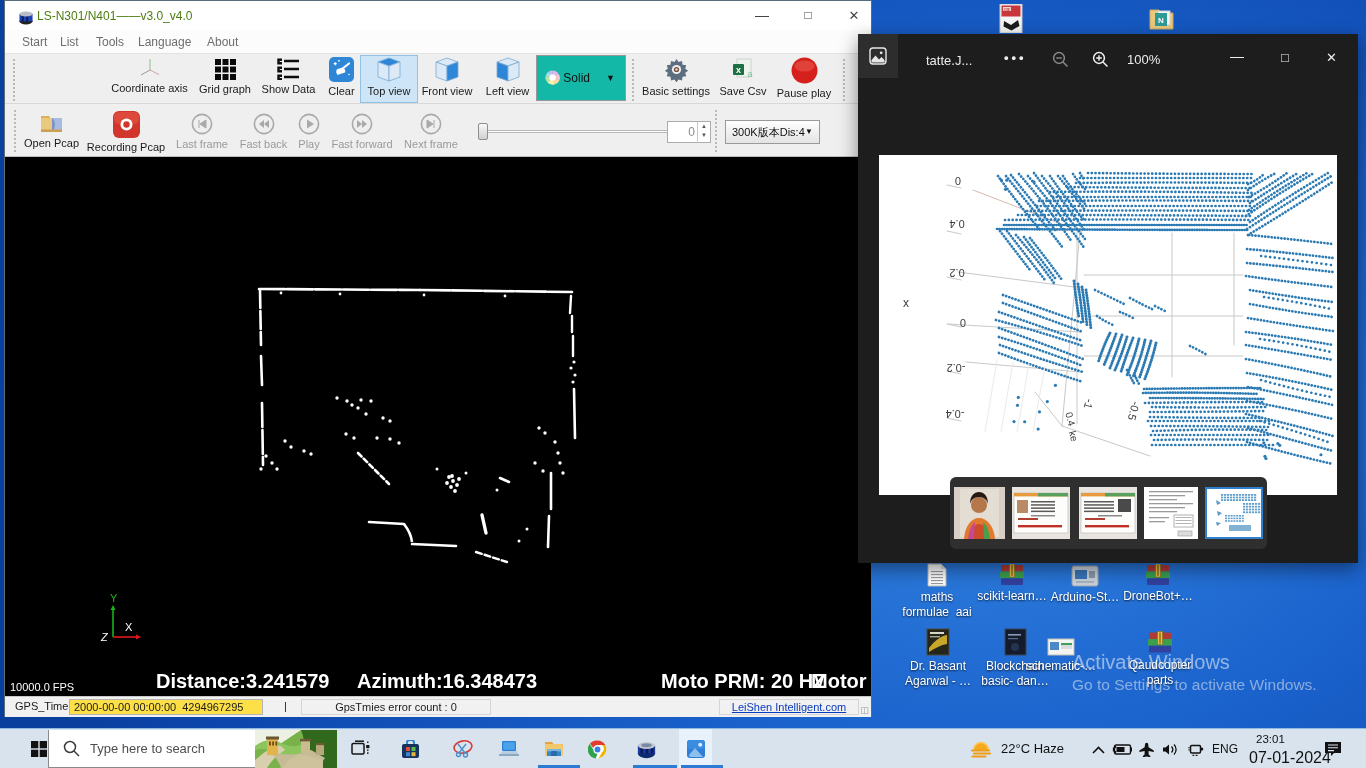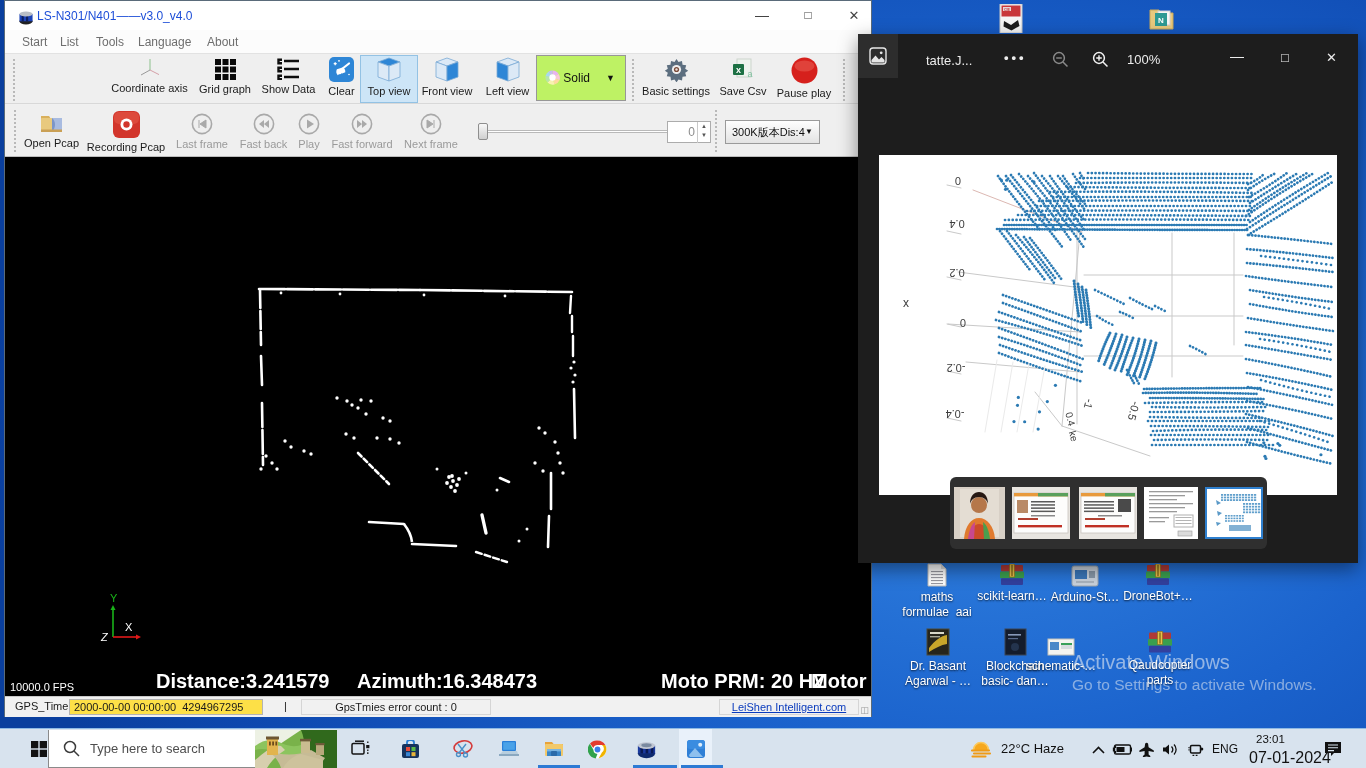--- a/index.html
+++ b/index.html
@@ -1,21 +1,21 @@
 <!DOCTYPE html>
 <html><head><meta charset="utf-8"><title>d</title><style>
 *{margin:0;padding:0;box-sizing:border-box}
 html,body{width:1366px;height:768px;overflow:hidden}
 body{font-family:"Liberation Sans",sans-serif;position:relative;
 background:radial-gradient(ellipse 1000px 700px at 980px 430px,#3486e3 0%,#1b63cd 45%,#0d47ae 85%,#0a3f9e 100%);}
 .abs{position:absolute}
 
 #lw{left:4px;top:0;width:868px;height:717px;background:#f0f0f0;border:1px solid #5a6b7a}
 #lw-title{left:0;top:0;width:100%;height:29px;background:#fff}
-#lw-title .ttl{position:absolute;left:32px;top:8px;font-size:12px;color:#1d4ed8}
+#lw-title .ttl{position:absolute;left:32px;top:8px;font-size:12px;color:#4d7c0f}
 .wbtn{position:absolute;top:0;width:34px;height:29px;color:#444;text-align:center;line-height:29px;font-size:13px}
 #lw-menu{left:0;top:29px;width:100%;height:23px;background:#fcfcfc}
 #lw-menu span{position:absolute;top:5px;font-size:12px;color:#6e6e6e}
 .tb{left:0;width:100%;background:#efefef}
 #tb1{top:52px;height:51px;border-top:1px solid #e2e2e2;border-bottom:1px solid #d8d8d8}
 #tb2{top:104px;height:52px;border-bottom:1px solid #bcbcbc}
 .ti{position:absolute;text-align:center;font-size:11px;color:#1b1b1b}
 .ti .ic{display:block;margin:0 auto 3px}
 .ti.dis{color:#9a9a9a}
 .vsep{position:absolute;width:2px;background-image:radial-gradient(circle,#b9b9b9 35%,transparent 40%);background-size:2px 4px}
@@ -175,21 +175,21 @@
       <div class="ti" style="left:400px;top:3px;width:84px"><svg class="ic" width="26" height="25" viewBox="0 0 26 25">
           <polygon points="13,1 24,5 13,9 2,5" fill="#dce9f6" stroke="#7aa9d6" stroke-width=".8"></polygon>
           <polygon points="2,5 13,9 13,24 2,20" fill="#dce9f6" stroke="#7aa9d6" stroke-width=".8"></polygon>
           <polygon points="24,5 13,9 13,24 24,20" fill="#2e86d6" stroke="#7aa9d6" stroke-width=".8"></polygon>
         </svg>Front view</div>
       <div class="ti" style="left:464px;top:3px;width:77px"><svg class="ic" width="26" height="25" viewBox="0 0 26 25">
           <polygon points="13,1 24,5 13,9 2,5" fill="#dce9f6" stroke="#7aa9d6" stroke-width=".8"></polygon>
           <polygon points="2,5 13,9 13,24 2,20" fill="#2e86d6" stroke="#7aa9d6" stroke-width=".8"></polygon>
           <polygon points="24,5 13,9 13,24 24,20" fill="#dce9f6" stroke="#7aa9d6" stroke-width=".8"></polygon>
         </svg>Left view</div>
-      <div class="abs" style="left:531px;top:1px;width:90px;height:46px;background:#bef264;border:1px solid #979797;font-size:12px;color:#111;line-height:44px;padding-left:8px"><svg width="15" height="15" viewBox="0 0 15 15" style="vertical-align:-3px">
+      <div class="abs" style="left:531px;top:1px;width:90px;height:46px;background:#14b8a6;border:1px solid #979797;font-size:12px;color:#111;line-height:44px;padding-left:8px"><svg width="15" height="15" viewBox="0 0 15 15" style="vertical-align:-3px">
           <path d="M7.5 7.5L7.5.5A7 7 0 0113.6 4z" fill="#e8b4f0"></path>
           <path d="M7.5 7.5L13.6 4a7 7 0 01.9 6.2z" fill="#f8c8d8"></path>
           <path d="M7.5 7.5l7 2.7a7 7 0 01-5 4.2z" fill="#ffd9a0"></path>
           <path d="M7.5 7.5l2 6.9a7 7 0 01-7-1.8z" fill="#f8f2b0"></path>
           <path d="M7.5 7.5l-5 5.1a7 7 0 01-1.9-6.6z" fill="#b8e6a8"></path>
           <path d="M7.5 7.5L.6 6a7 7 0 013.2-4.6z" fill="#a8d8f0"></path>
           <path d="M7.5 7.5L3.8 1.4A7 7 0 017.5.5z" fill="#c8bcf4"></path>
           <circle cx="7.5" cy="7.5" r="3.2" fill="#fff"></circle>
         </svg> Solid<span style="position:absolute;right:10px;top:0;font-size:9px">▼</span></div>
       <div class="vsep" style="left:627px;top:4px;height:43px"></div>

